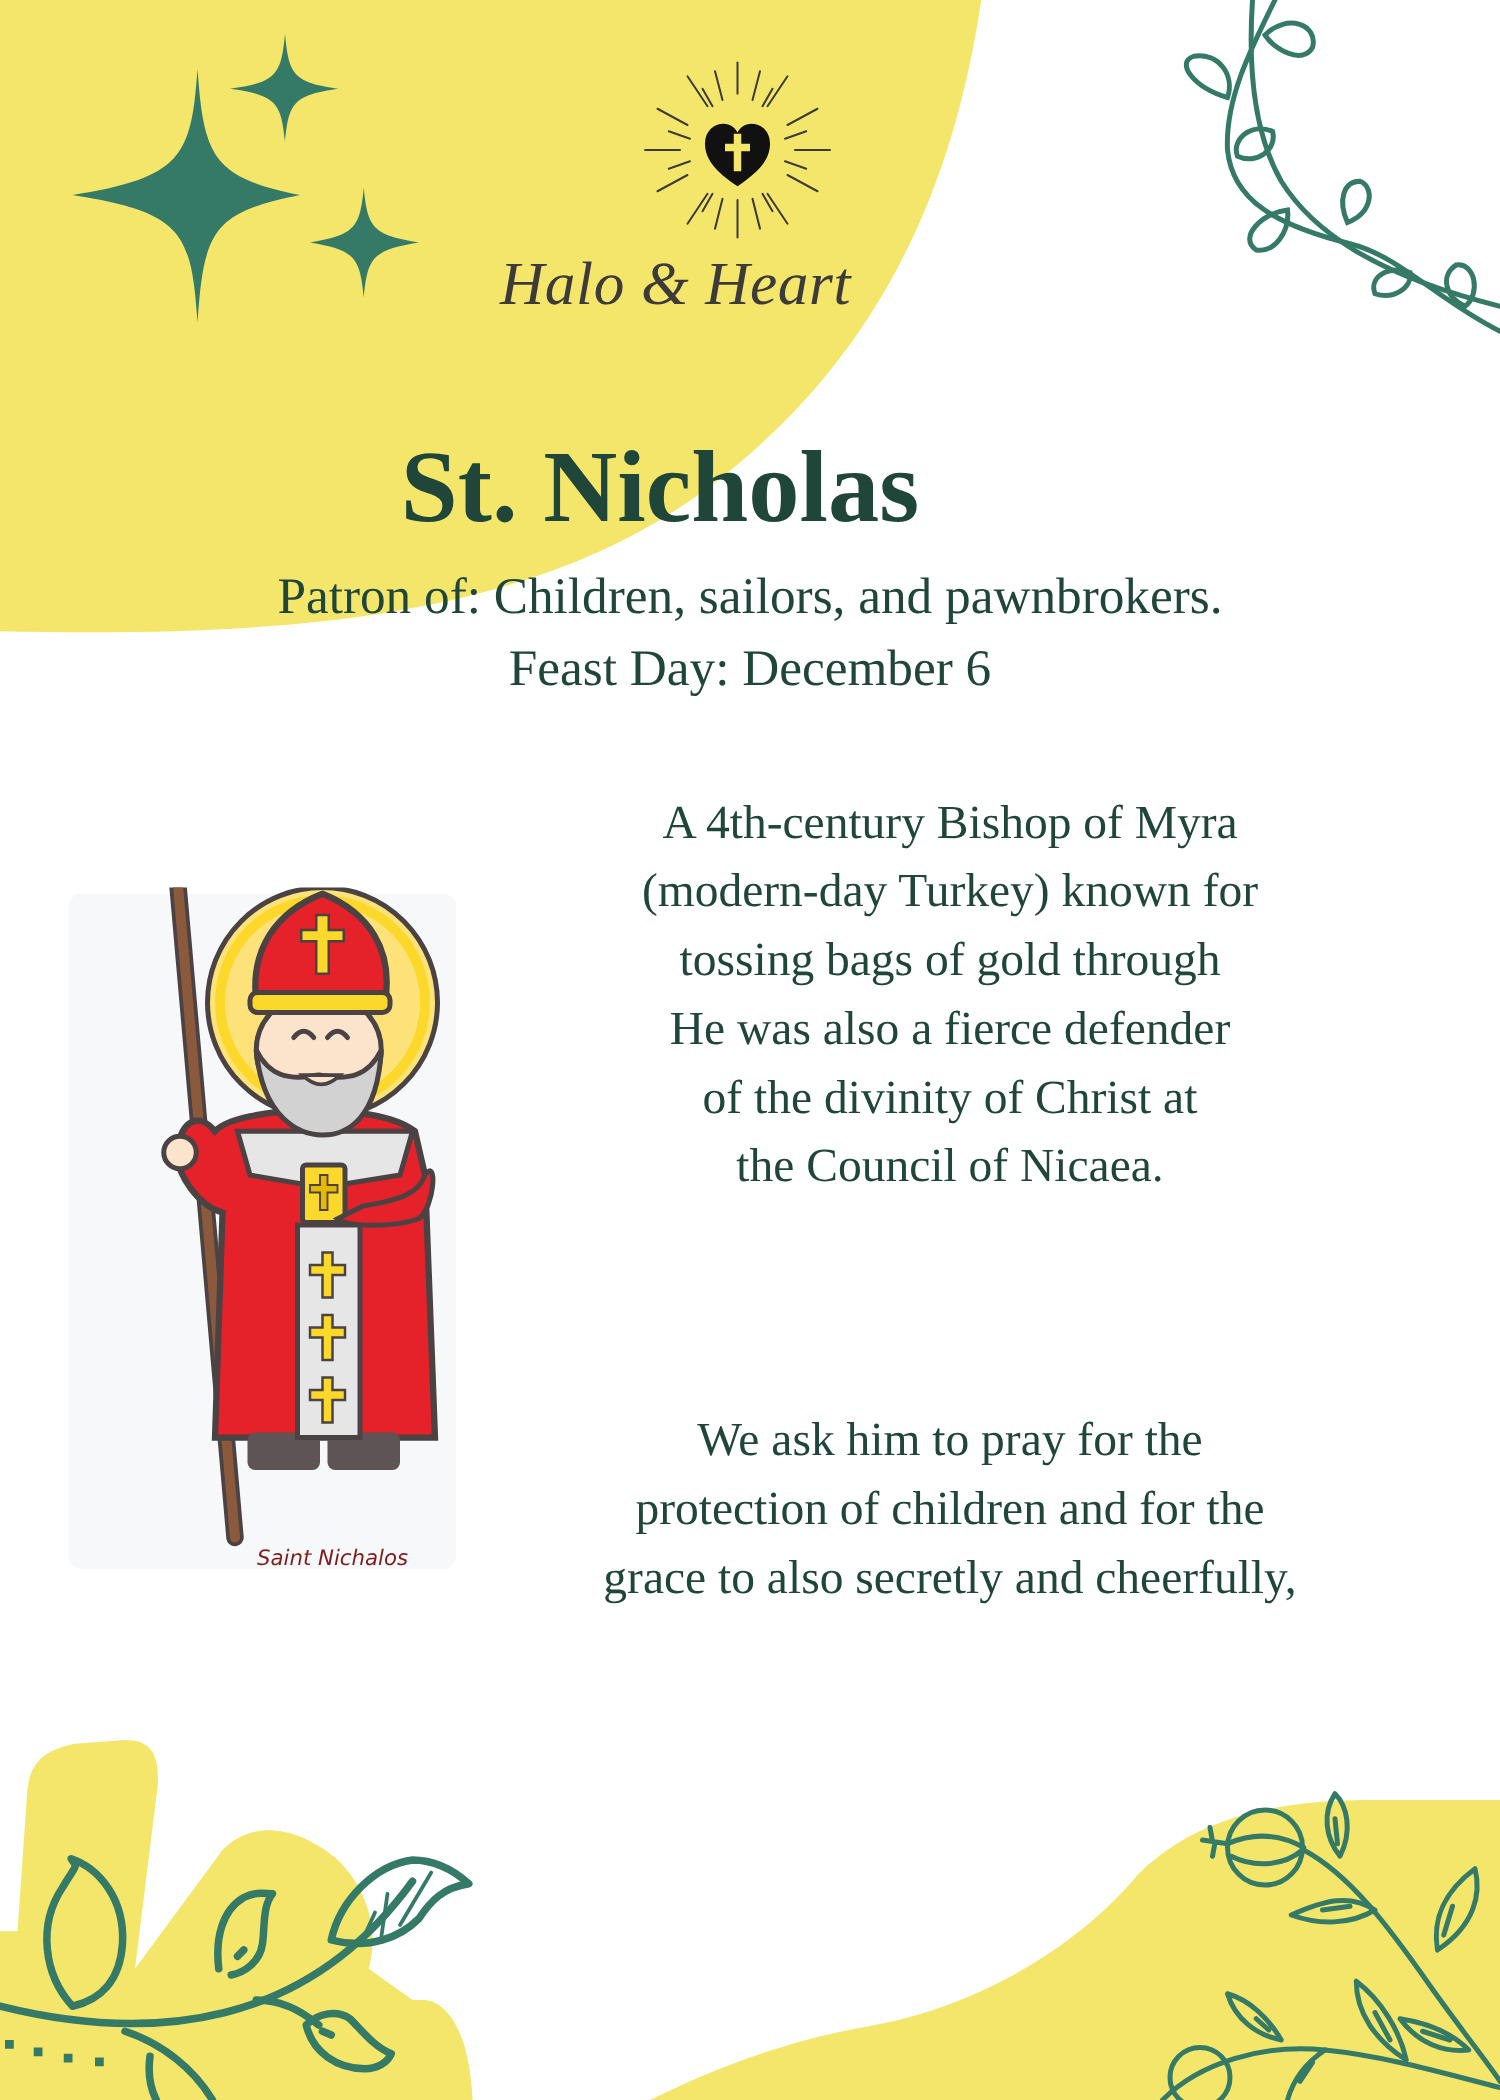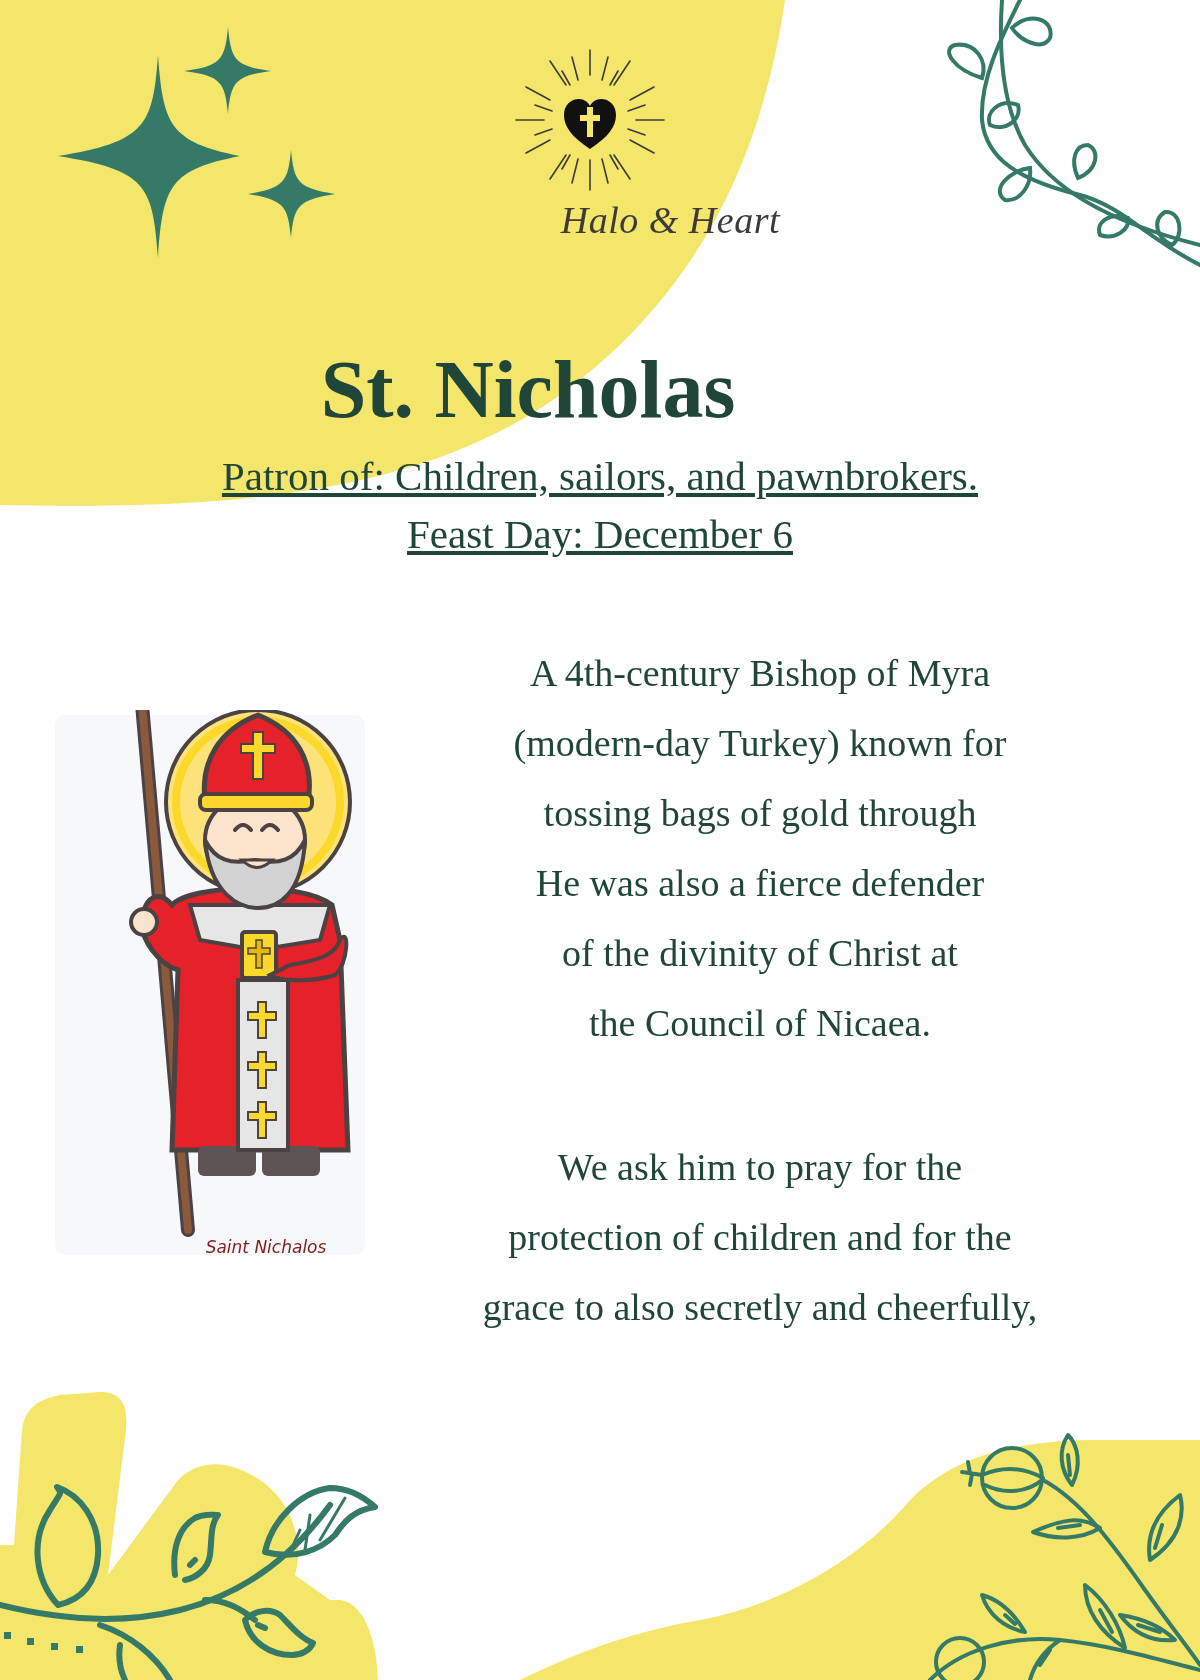--- a/index.html
+++ b/index.html
@@ -1,42 +1,42 @@
 <!DOCTYPE html>
 <html><head>
 <meta charset="utf-8">
 <style>
   * { margin: 0; padding: 0; box-sizing: border-box; }
   html, body { width: 1200px; height: 1680px; overflow: hidden; background: #ffffff; }
   body { position: relative; font-family: "Liberation Serif", "DejaVu Serif", serif; color: #1f4638; }
   .layer { position: absolute; left: 0; top: 0; width: 1200px; height: 1680px; pointer-events: none; }
   .abs { position: absolute; }
   .logo-text {
-    position: absolute; left: 400px; top: 198px; width: 380px; text-align: right;
+    position: absolute; left: 400px; top: 198px; width: 380px; text-align: left;
     font-family: "Liberation Serif", "DejaVu Serif", serif; font-style: italic;
-    font-size: 38px; color: #3d3a3a; letter-spacing: 0.5px;
+    font-size: 49px; color: #3d3a3a; letter-spacing: 0.5px;
   }
   .title {
     position: absolute; left: 0; top: 340px; width: 1056px; text-align: center;
     font-family: "Liberation Serif", "DejaVu Serif", serif; font-weight: bold;
     font-size: 82px; line-height: 100px; color: #1f4638;
   }
   .subline {
     position: absolute; left: 0; width: 1200px; text-align: center;
     font-family: "Liberation Serif", "DejaVu Serif", serif;
-    font-size: 41px; line-height: 56px; color: #1f4638; text-decoration: underline;
+    font-size: 41px; line-height: 56px; color: #1f4638;
   }
   .patron { top: 448px; }
   .feast { top: 506px; }
   .body-text {
     position: absolute; left: 420px; width: 680px; text-align: center;
     font-family: "Liberation Serif", "DejaVu Serif", serif;
     font-size: 38px; line-height: 55px; color: #1f4638;
   }
-  .body-text div { white-space: nowrap; margin-top: 15px; }
+  .body-text div { white-space: nowrap; }
   .desc { top: 631px; }
   .prayer { top: 1125px; }
   .caption {
     position: absolute; left: 186px; top: 1237px; width: 160px; text-align: center;
     font-family: "DejaVu Sans", sans-serif; font-style: italic; font-size: 17px; color: #7f1d1d;
   }
 </style>
 </head>
 <body>
 

